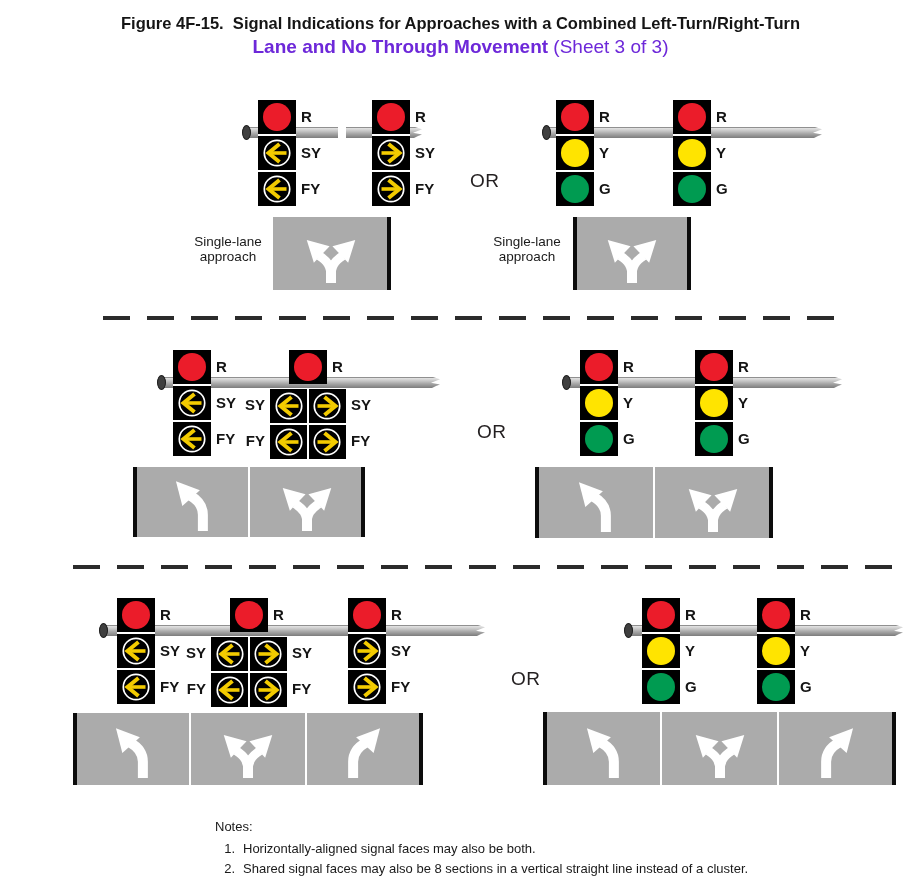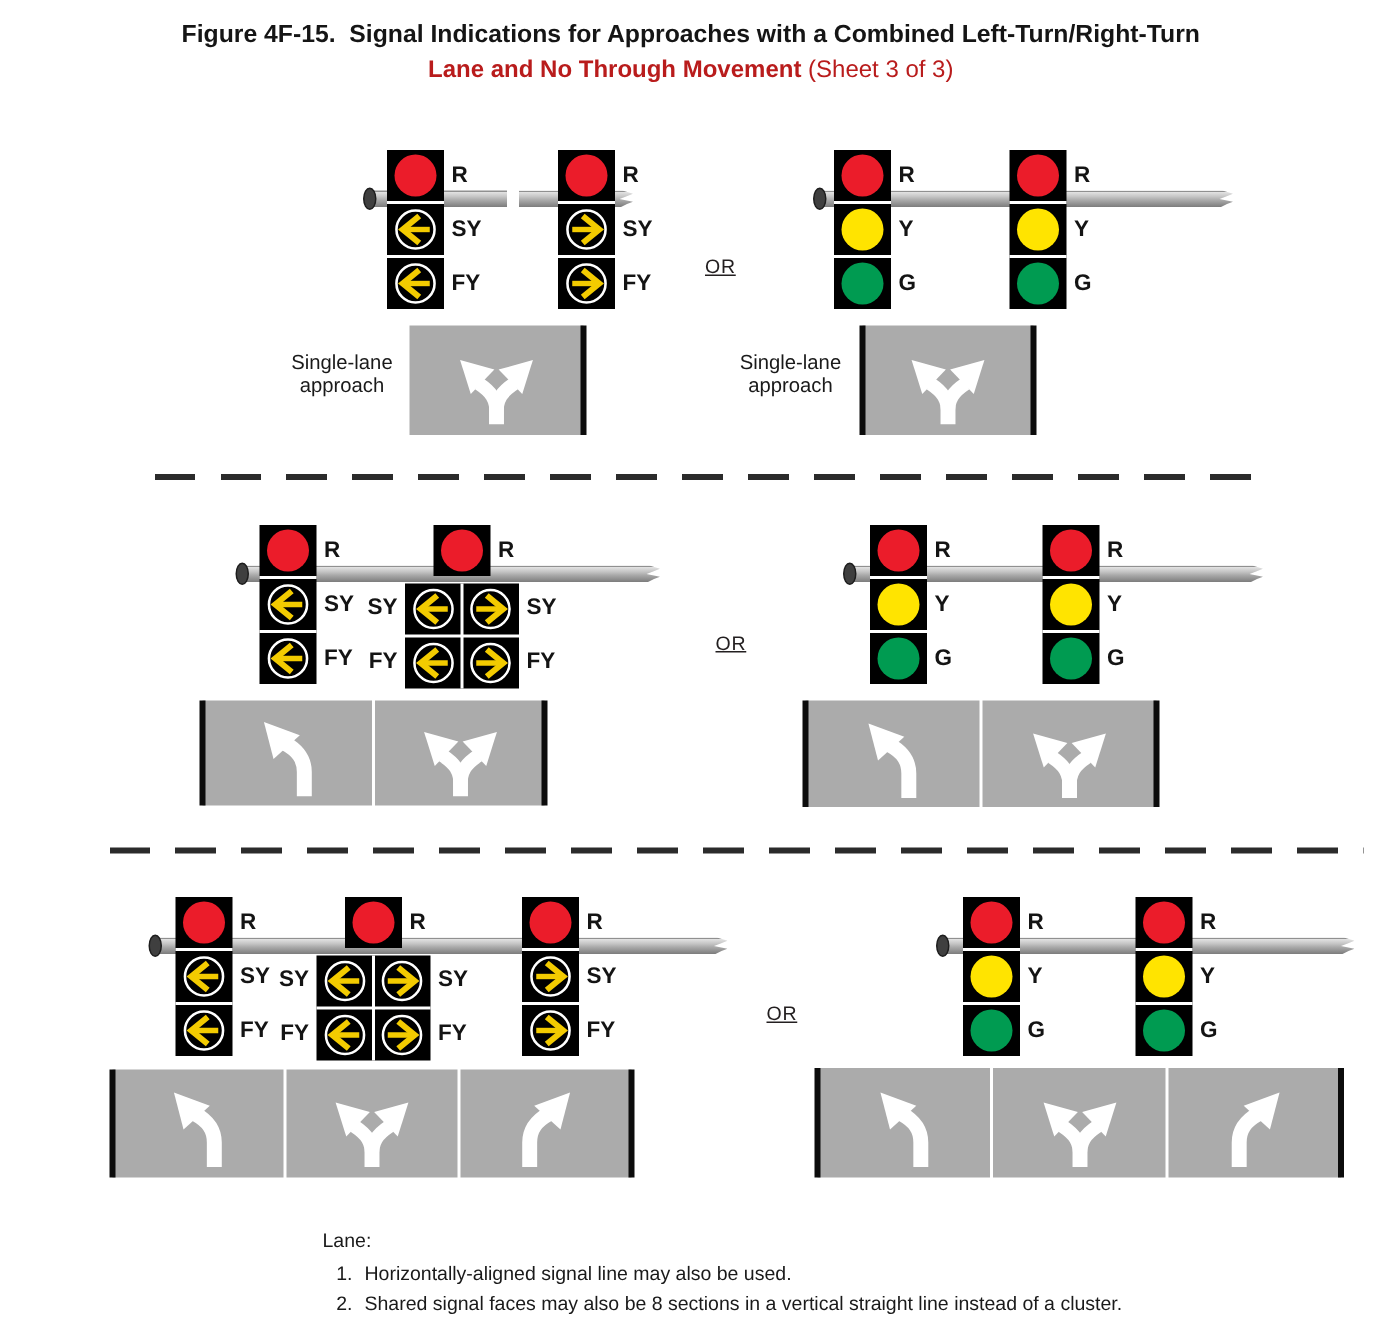--- a/index.html
+++ b/index.html
@@ -1,41 +1,41 @@
 <!DOCTYPE html>
 <html><head>
 <meta charset="utf-8">
 <title>Figure 4F-15 Sheet 3 of 3</title>
 <style>
   html,body{margin:0;padding:0;background:#fff;}
   #canvas{position:relative;width:921px;height:891px;background:#fff;overflow:hidden;
           font-family:"Liberation Sans", sans-serif;color:#111;}
   .title{position:absolute;left:0;right:0;top:11px;text-align:center;}
   .t1{font-size:16.5px;font-weight:bold;line-height:24px;color:#151515;}
-  .t2{font-size:16px;line-height:23px;color:#b91c1c;}
+  .t2{font-size:19px;line-height:23px;color:#6d28d9;}
   .t2 .b{font-weight:bold;}
   .subtitle{position:absolute;left:0;right:0;top:65px;text-align:center;
             font-size:13.5px;font-weight:bold;color:#151515;}
   .dash{position:absolute;height:4px;
         background:repeating-linear-gradient(90deg,#2b2b2b 0 27px,transparent 27px 44px);}
   .pipe{position:absolute;height:11px;z-index:1;box-sizing:border-box;
         background:linear-gradient(180deg,#e3e3e3 0%,#c6c6c6 30%,#a9a9a9 55%,#7c7c7c 100%);
         border-top:1px solid #909090;}
   .pipe.jag{clip-path:polygon(0 0,calc(100% - 7px) 0,100% 20%,calc(100% - 5px) 38%,
             calc(100% - 9px) 52%,100% 68%,calc(100% - 4px) 82%,calc(100% - 8px) 100%,0 100%);}
   .pipecap{position:absolute;width:9px;height:15px;border-radius:50%;
            background:#3f3f3f;border:1px solid #1d1d1d;box-sizing:border-box;z-index:1;}
   .sig{position:absolute;width:38px;background:#000;z-index:2;}
   .sig .sep{position:absolute;left:0;width:38px;height:2px;background:#fff;}
   .clusterbox{position:absolute;background:#000;z-index:2;}
   .vsep{position:absolute;top:0;width:2px;background:#fff;}
   .hsep{position:absolute;left:0;height:2px;background:#fff;}
   .slab{position:absolute;z-index:3;font-size:15px;font-weight:bold;color:#141414;white-space:nowrap;}
   .slab.rt{transform:translateX(-100%);}
-  .or{position:absolute;font-size:13px;color:#231f20;letter-spacing:.5px;z-index:3;text-decoration:underline;}
+  .or{position:absolute;font-size:19px;color:#231f20;letter-spacing:.5px;z-index:3;}
   .cap-label{position:absolute;text-align:center;font-size:13.5px;line-height:15px;color:#1a1a1a;z-index:3;}
   .lane{position:absolute;background:#ababab;display:flex;align-items:center;justify-content:center;z-index:1;box-sizing:border-box;}
   .laneline{position:absolute;width:4px;background:#0c0c0c;z-index:2;}
   .notes{position:absolute;left:215px;top:819px;width:660px;font-size:13px;color:#1a1a1a;}
   .notes-h{margin-bottom:7px;}
   .note-row{display:flex;margin-bottom:5px;line-height:15px;}
   .nnum{width:20px;text-align:right;margin-right:8px;flex:none;}
 </style>
 </head>
 <body>
@@ -474,23 +474,23 @@
       <div class="cap-label" style="left: 457px; top: 234px; width: 140px;">
         <div>Single-lane</div>
         <div>approach</div>
       </div>
       <span class="or" style="left: 470px; top: 170px;">OR</span>
       <span class="or" style="left: 477px; top: 421px;">OR</span>
       <span class="or" style="left: 511px; top: 668px;">OR</span>
     </div>
 
   <div class="notes">
-    <div class="notes-h">Lane:</div>
+    <div class="notes-h">Notes:</div>
     <div class="note-row">
       <span class="nnum">1.</span>
-        <span>Horizontally-aligned signal line may also be used.</span>
+        <span>Horizontally-aligned signal faces may also be both.</span>
     </div>
     <div class="note-row">
       <span class="nnum">2.</span>
         <span>Shared signal faces may also be 8 sections in a vertical straight line instead of a cluster.</span>
     </div>
   </div>
 </div>
 
 </body></html>

